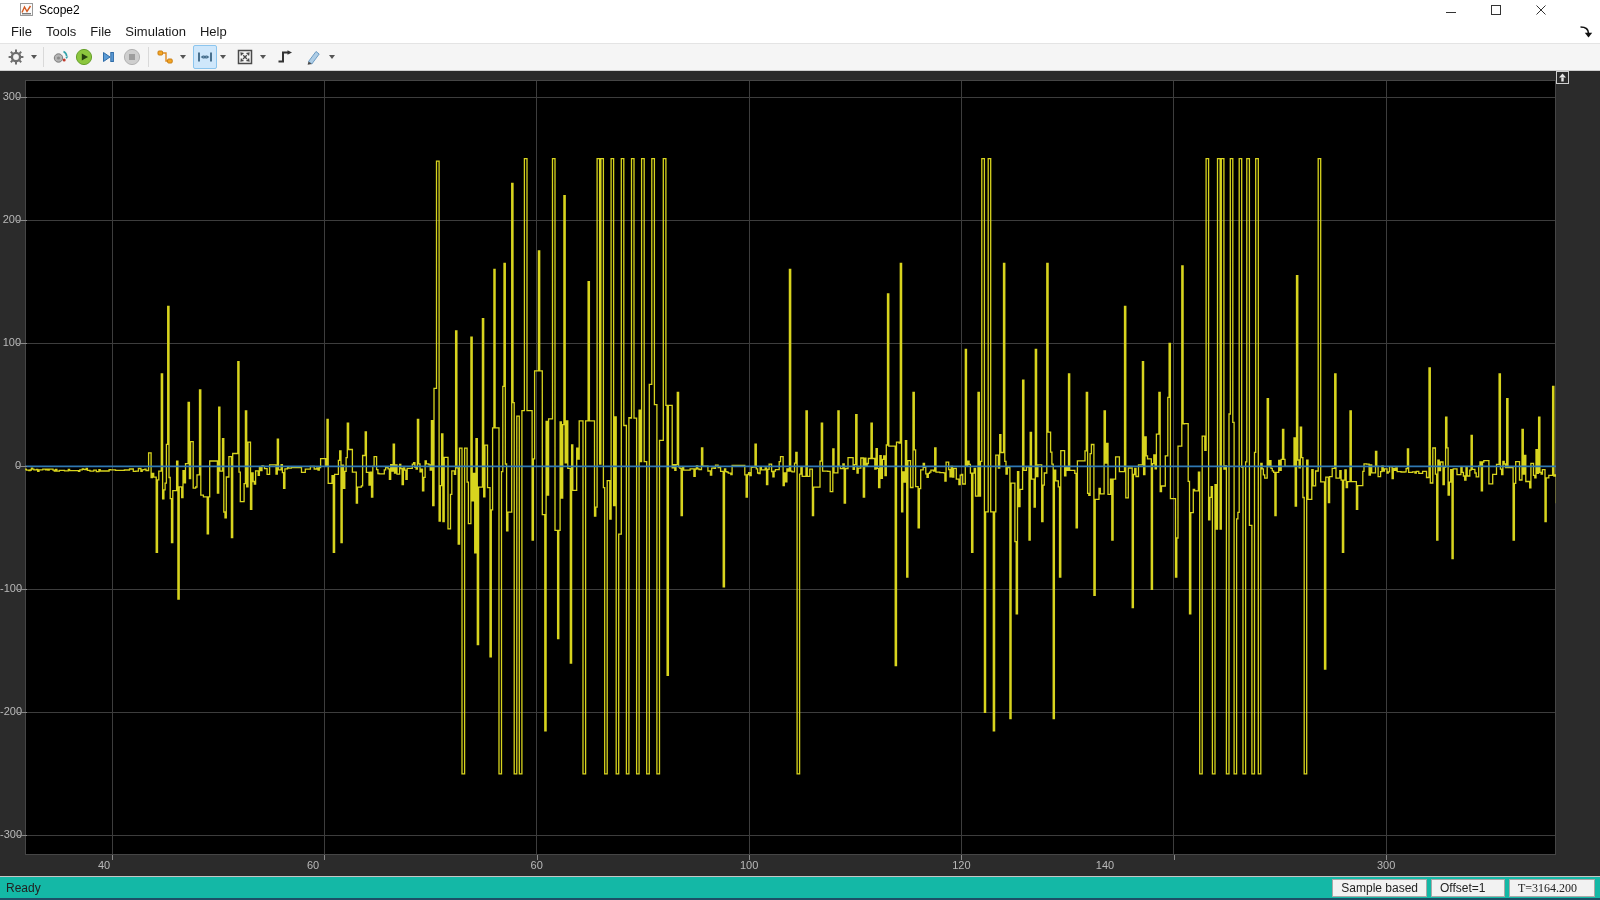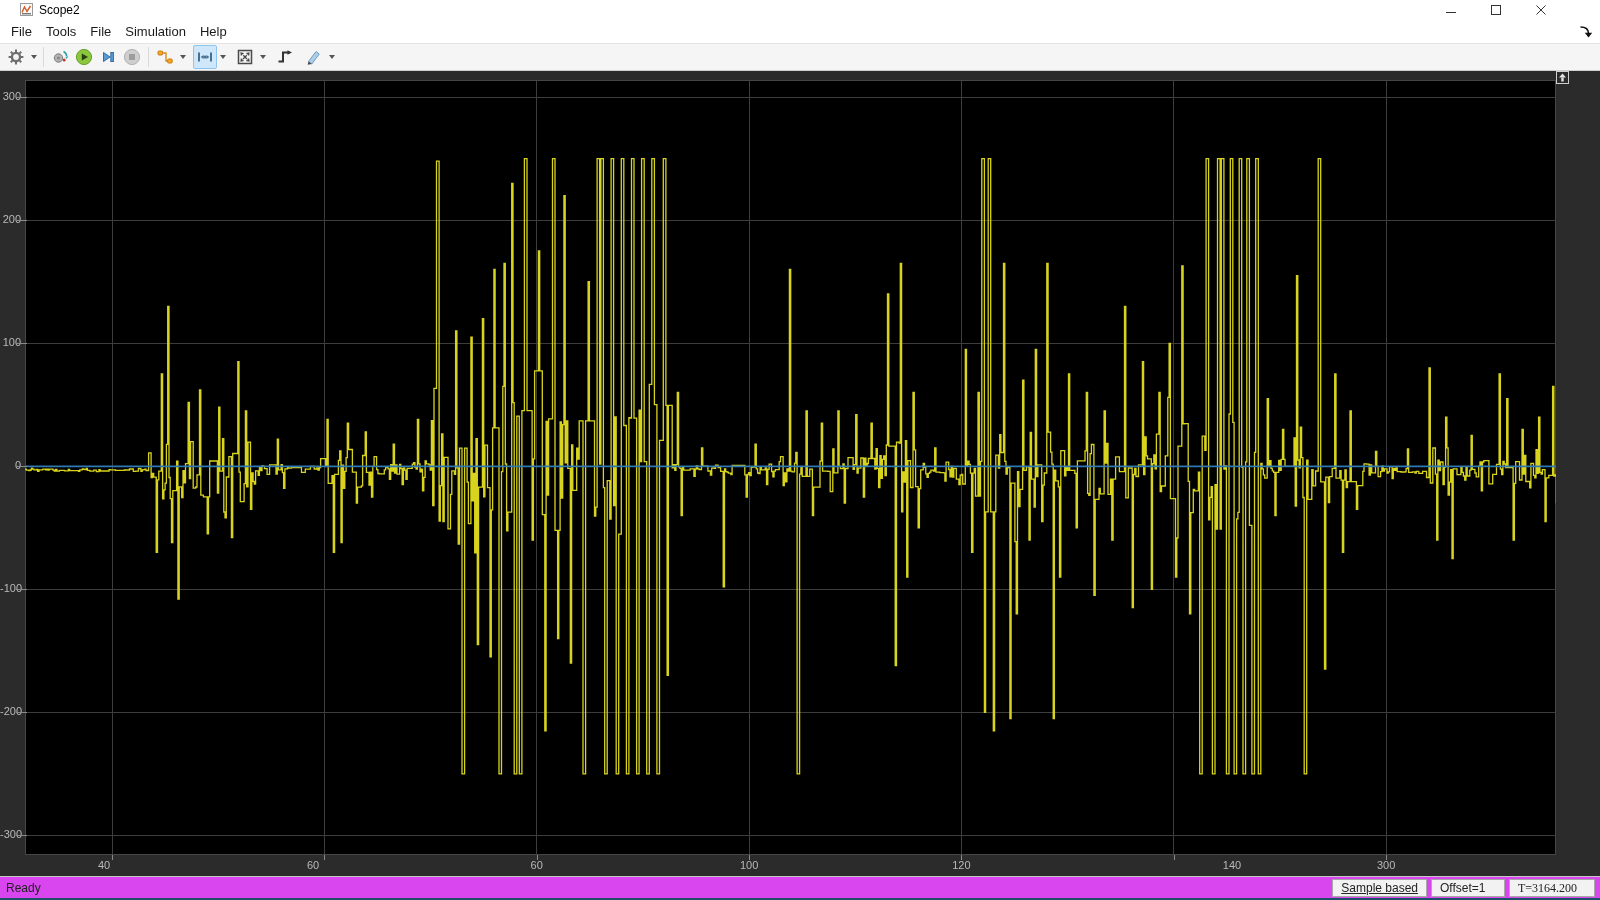--- a/index.html
+++ b/index.html
@@ -47,27 +47,27 @@
   .plot-region { position:relative; height:805px; background:#2b2b2b; flex:0 0 auto; }
   .plot-box { position:absolute; left:25px; top:9px; width:1531px; height:775px; background:#000; }
   .plot-box svg { display:block; }
   .ylabel { position:absolute; width:21px; text-align:right; font-size:11px; color:#b9b9b9; left:0; }
   .xlabel { position:absolute; width:44px; margin-left:-22px; text-align:center; font-size:11px; color:#b9b9b9; top:788px; }
   .ytickmark { position:absolute; left:16px; width:11px; height:1px; background:#8a8a8a; }
   .xtickmark { position:absolute; top:784px; width:1px; height:5px; background:#8a8a8a; }
   .expand-btn { position:absolute; left:1556px; top:0; width:13px; height:13px; display:flex; }
   
   .statusbar {
-    height:22px; background:#d946ef; border-top:1px solid #c6c6c6;
+    height:22px; background:#14b8a6; border-top:1px solid #c6c6c6;
     display:flex; align-items:center; font-size:12px; color:#222; flex:0 0 auto;
   }
   .ready { margin-left:6px; }
   .cells { margin-left:auto; display:flex; gap:4px; margin-right:5px; }
   .cell { border:1px solid #a8a8a8; background:#f2f2f2; height:18px; line-height:16px; padding:0 8px; }
-  .cell.w1 { min-width:94px;text-decoration:underline; } .cell.w2 { min-width:74px; } .cell.w3 { min-width:86px;font-family:Liberation Serif, serif; }
+  .cell.w1 { min-width:94px; } .cell.w2 { min-width:74px; } .cell.w3 { min-width:86px;font-family:Liberation Serif, serif; }
 </style>
 </head>
 <body>
 
 <div class="window">
 
   <div class="titlebar">
     <span class="app-icon">
       <svg width="13" height="13" viewBox="0 0 13 13">
         <rect x="0.5" y="0.5" width="12" height="12" fill="#fbfbfb" stroke="#999"></rect>
@@ -270,21 +270,21 @@
       <div class="xlabel" style="left: 104px;">40</div>
       <div class="xtickmark" style="left: 112px;"></div>
       <div class="xlabel" style="left: 313px;">60</div>
       <div class="xtickmark" style="left: 324px;"></div>
       <div class="xlabel" style="left: 536.749px;">60</div>
       <div class="xtickmark" style="left: 537px;"></div>
       <div class="xlabel" style="left: 749.093px;">100</div>
       <div class="xtickmark" style="left: 749px;"></div>
       <div class="xlabel" style="left: 961.437px;">120</div>
       <div class="xtickmark" style="left: 961px;"></div>
-      <div class="xlabel" style="left: 1232px;">140</div>
+      <div class="xlabel" style="left: 1105px;">140</div>
       <div class="xtickmark" style="left: 1174px;"></div>
       <div class="xlabel" style="left: 1386.12px;">300</div>
       <div class="xtickmark" style="left: 1386px;"></div>
     </div>
 
   <div class="statusbar">
     <span class="ready">Ready</span>
     <div class="cells">
       <span class="cell w1">Sample based</span>
       <span class="cell w2">Offset=1</span>

